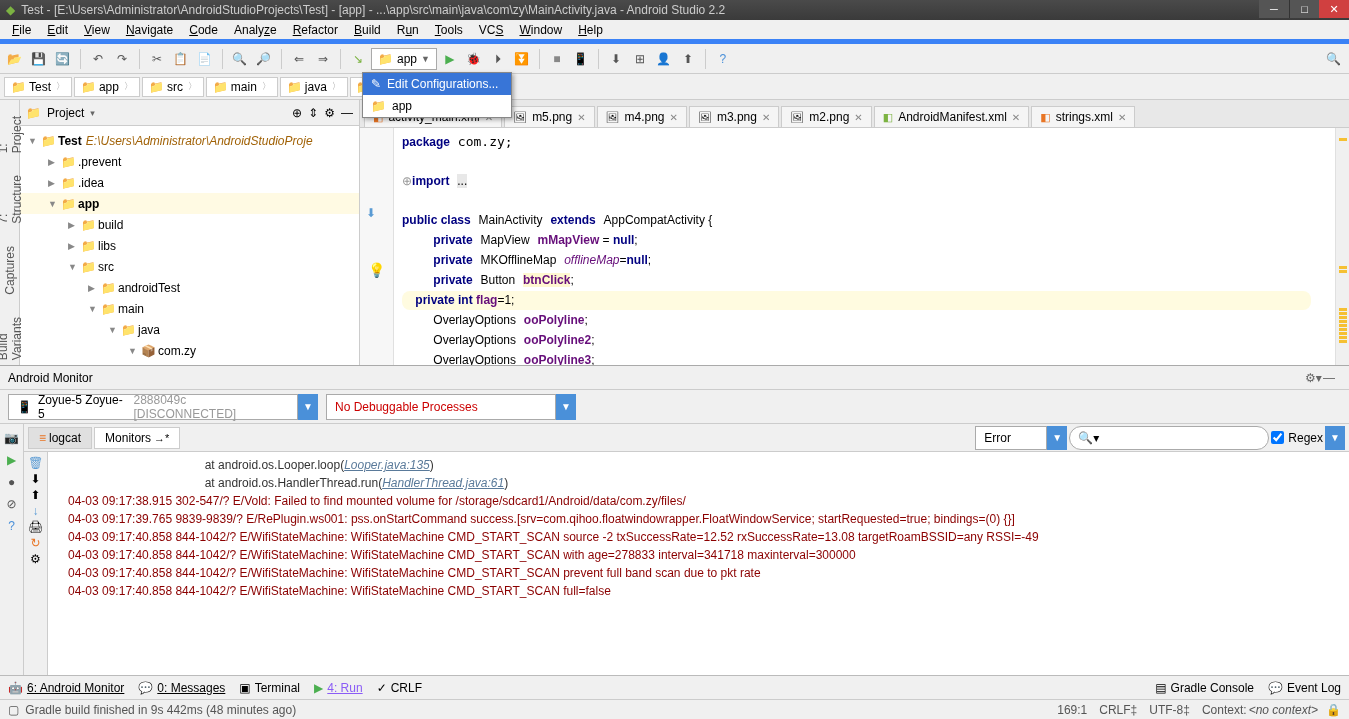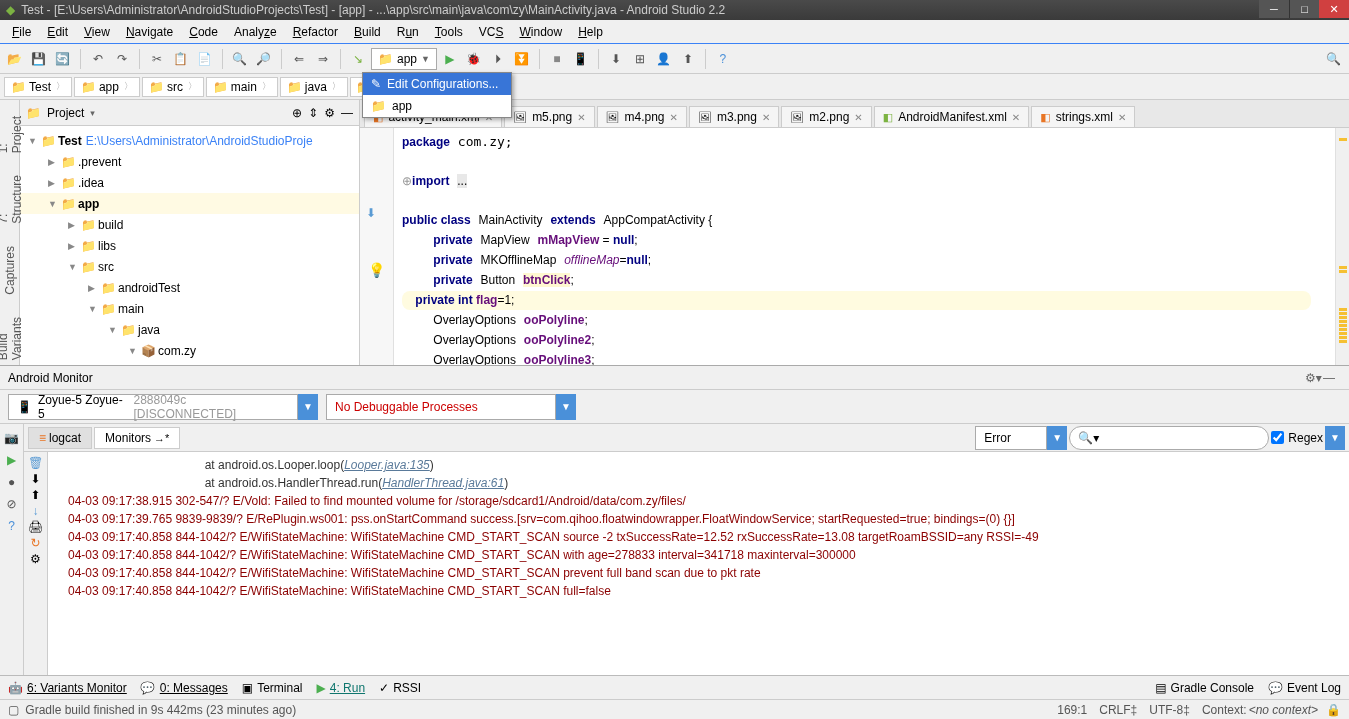--- a/index.html
+++ b/index.html
@@ -1,18 +1,18 @@
 <!DOCTYPE html>
 <html><head>
 <meta charset="utf-8">
 <style>
 * { margin: 0; padding: 0; box-sizing: border-box; font-family: "Segoe UI", Tahoma, sans-serif; font-size: 12px; }
 body { background: #f0f0f0; width: 1349px; height: 719px; overflow: hidden; display: flex; flex-direction: column; }
 .title-bar { background: linear-gradient(#4a4a4a, #3a3a3a); color: #ccc; height: 20px; display: flex; align-items: center; padding: 0 6px; font-size: 11px; }
-.menu-bar { background: #f0f0f0; height: 24px; display: flex; align-items: center; padding: 0 4px; border-bottom: 1px solid #3b82f6; }
+.menu-bar { background: #f0f0f0; height: 24px; display: flex; align-items: center; padding: 0 4px; border-bottom: 5px solid #3b82f6; }
 .menu-bar span { padding: 2px 8px; cursor: pointer; }
 .menu-bar span u { text-decoration: underline; }
 .toolbar { background: #f0f0f0; height: 30px; display: flex; align-items: center; padding: 0 4px; border-bottom: 1px solid #ccc; gap: 2px; position: relative; }
 .toolbar .sep { width: 1px; height: 20px; background: #ccc; margin: 0 4px; }
 .tb-btn { width: 22px; height: 22px; display: flex; align-items: center; justify-content: center; cursor: pointer; border-radius: 2px; color: #555; }
 .run-config { display: inline-flex; align-items: center; background: #fff; border: 1px solid #aaa; height: 22px; padding: 0 6px; gap: 4px; cursor: pointer; font-size: 11px; }
 .run-config .arrow { font-size: 9px; color: #666; }
 .config-dropdown { position: absolute; top: 28px; left: 362px; background: #fff; border: 1px solid #888; box-shadow: 2px 2px 4px rgba(0,0,0,0.3); z-index: 100; width: 150px; }
 .config-dropdown .item { padding: 4px 8px; display: flex; align-items: center; gap: 6px; cursor: pointer; }
 .config-dropdown .item.sel { background: #3875d7; color: #fff; }
@@ -25,21 +25,21 @@
 .project-panel { width: 340px; background: #fff; border-right: 1px solid #ccc; display: flex; flex-direction: column; }
 .panel-header { background: #f0f0f0; height: 26px; display: flex; align-items: center; padding: 0 6px; border-bottom: 1px solid #ccc; gap: 6px; font-size: 11px; }
 .panel-header .dd { color: #666; font-size: 9px; }
 .panel-header .spacer { flex: 1; }
 .tree { flex: 1; overflow: auto; padding: 4px 0; font-size: 12px; }
 .tree-row { display: flex; align-items: center; height: 21px; padding-left: 8px; cursor: pointer; white-space: nowrap; }
 .tree-row.sel-y { background: #fffae3; }
 .tree-row .exp { width: 12px; color: #888; font-size: 9px; }
 .tree-row .icon { width: 18px; text-align: center; }
 .tree-row .label { color: #000; }
-.tree-row .gray { color: #3b82f6; margin-left: 4px; }
+.tree-row .gray { color: #a16207; margin-left: 4px; font-style: italic; }
 .folder-icon { color: #d4a93f; }
 .folder-red { color: #d85050; }
 .java-icon { color: #5a9bd4; }
 .editor-area { flex: 1; display: flex; flex-direction: column; background: #fff; }
 .editor-tabs { height: 28px; background: #e8e8e8; display: flex; align-items: flex-end; padding: 0 4px; border-bottom: 1px solid #ccc; overflow: hidden; }
 .etab { background: #f5f5f5; border: 1px solid #ccc; border-bottom: none; padding: 3px 8px; display: flex; align-items: center; gap: 5px; margin-right: 2px; font-size: 11px; cursor: pointer; }
 .etab .close { color: #888; font-size: 10px; }
 .etab .ficon { font-size: 11px; }
 .code-area { flex: 1; display: flex; overflow: hidden; }
 .code-gutter { width: 34px; background: #f7f7f7; border-right: 1px solid #e0e0e0; position: relative; }
@@ -422,33 +422,33 @@
 <span>04-03 09:17:40.858 844-1042/? E/WifiStateMachine: WifiStateMachine CMD_START_SCAN with age=278833 interval=341718 maxinterval=300000</span>
 <span>04-03 09:17:40.858 844-1042/? E/WifiStateMachine: WifiStateMachine CMD_START_SCAN prevent full band scan due to pkt rate</span>
 <span>04-03 09:17:40.858 844-1042/? E/WifiStateMachine: WifiStateMachine CMD_START_SCAN full=false</span>
 </div>
       </div>
     </div>
   </div>
 </div>
 
 <div class="status-bar">
-  <span class="tab">🤖 <u>6: Variants Monitor</u></span>
+  <span class="tab">🤖 <u>6: Android Monitor</u></span>
   <span class="tab">💬 <u>0: Messages</u></span>
   <span class="tab">▣ <span>Terminal</span></span>
-  <span class="tab" style="color:#4caf50">▶ <u style="color:#0f766e">4: Run</u></span>
-  <span class="tab">✓ <span>RSSI</span></span>
+  <span class="tab" style="color:#4caf50">▶ <u style="color:#8b5cf6">4: Run</u></span>
+  <span class="tab">✓ <span>CRLF</span></span>
   <span class="spacer"></span>
   <span class="tab">▤ <span>Gradle Console</span></span>
   <span class="tab">💬 <span>Event Log</span></span>
 </div>
 
 <div class="status-bar2">
   <span>▢</span>
-  <span style="margin-left:6px">Gradle build finished in 9s 442ms (23 minutes ago)</span>
+  <span style="margin-left:6px">Gradle build finished in 9s 442ms (48 minutes ago)</span>
   <span class="spacer"></span>
   <span>169:1</span>
   <span style="margin-left:12px">CRLF‡</span>
   <span style="margin-left:12px">UTF-8‡</span>
   <span style="margin-left:12px">Context:</span>
   <span style="font-style:italic;margin-left:2px">&lt;no context&gt;</span>
   <span style="margin-left:8px">🔒</span>
 </div>
 
 </body></html>

